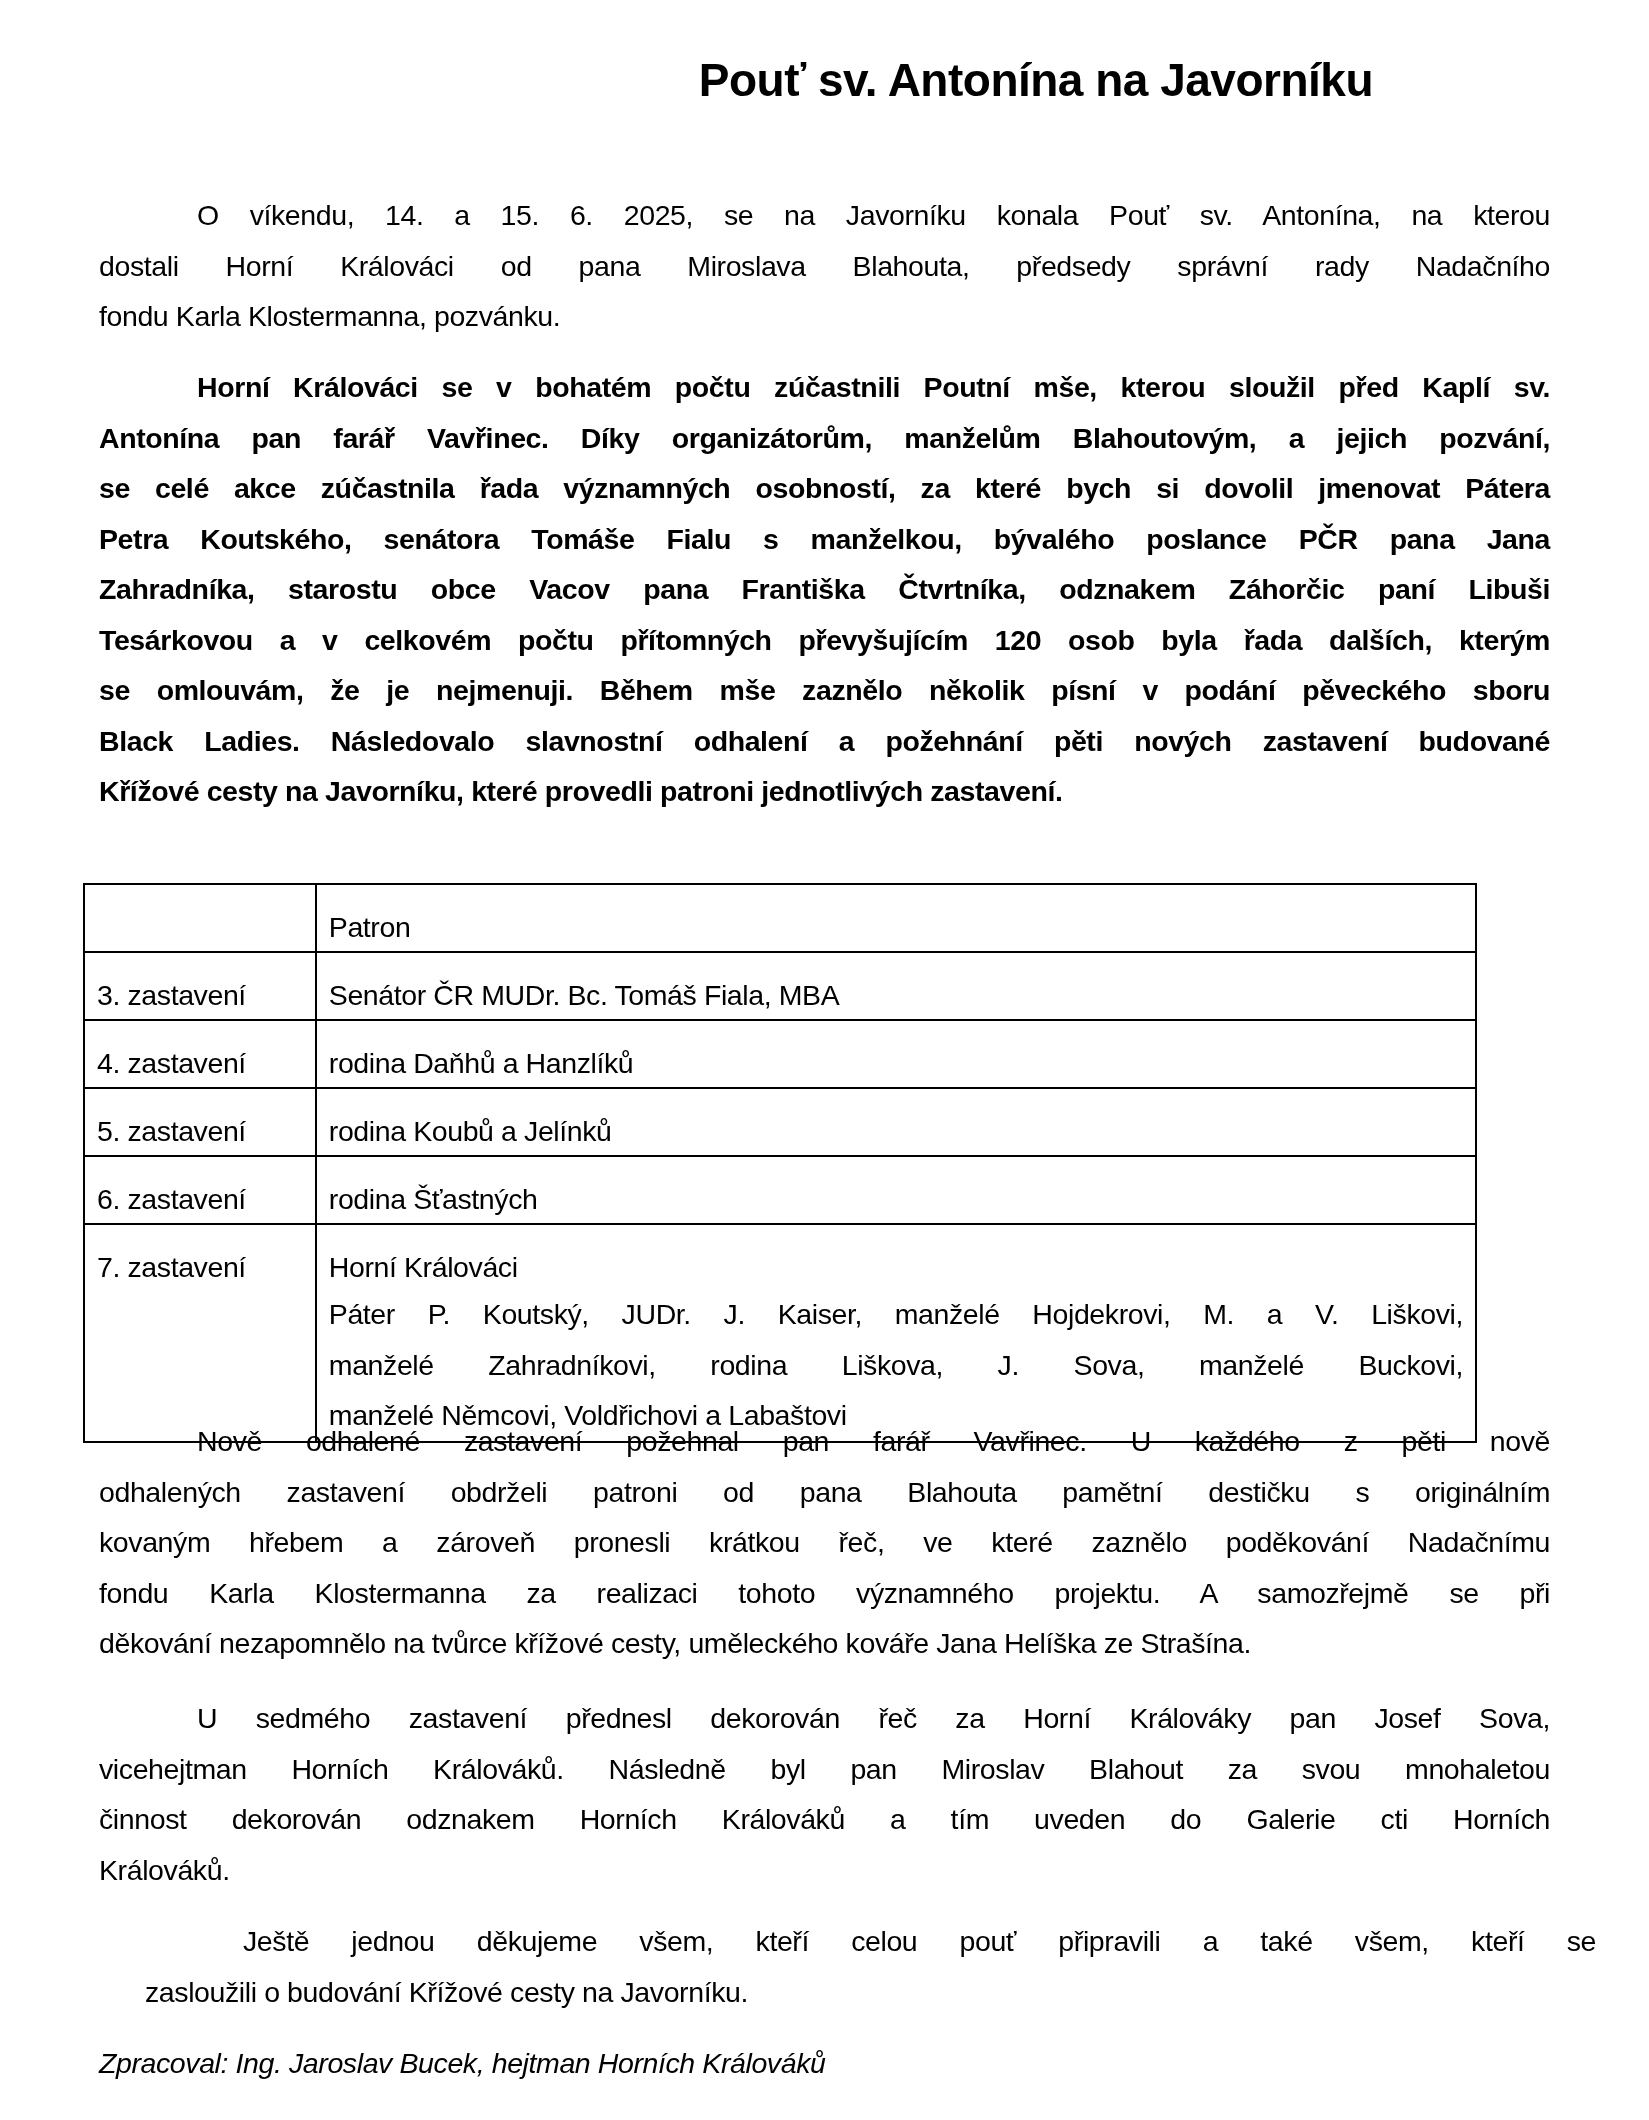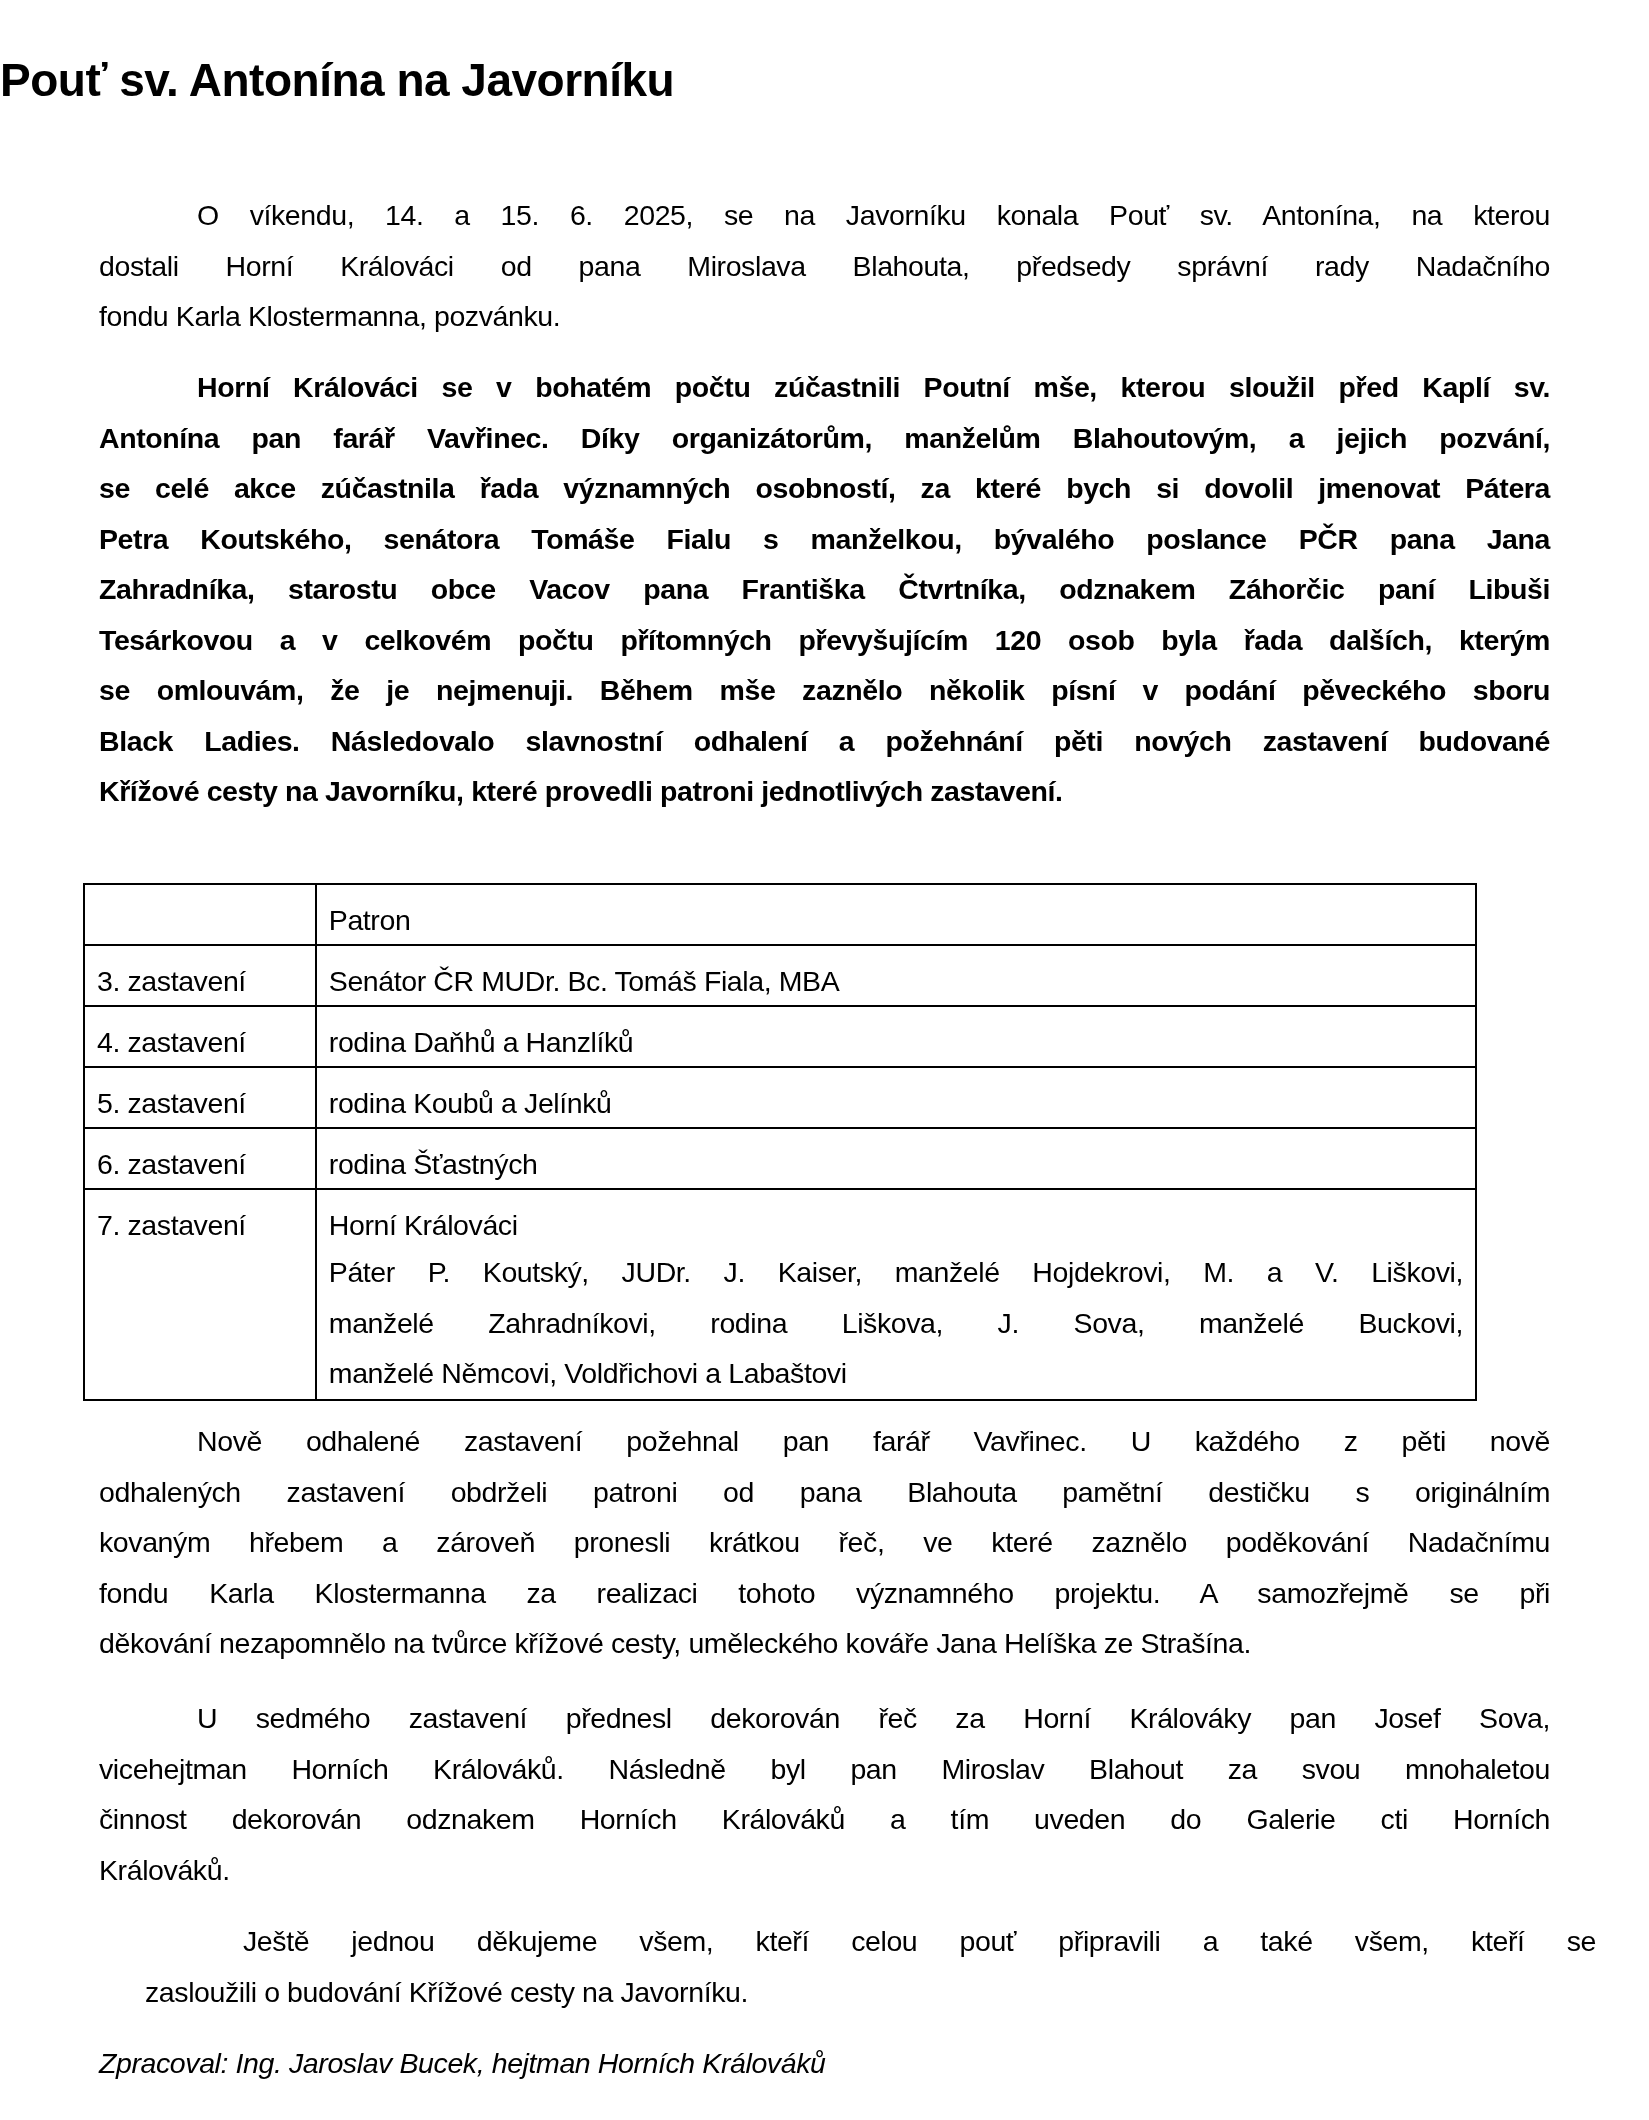--- a/index.html
+++ b/index.html
@@ -2,42 +2,42 @@
 <html><head>
 <meta charset="utf-8">
 <style>
   html, body { margin: 0; padding: 0; background: #ffffff; }
   body {
     width: 1649px; height: 2120px; position: relative; overflow: hidden;
     font-family: "Liberation Sans", sans-serif; color: #000000;
   }
   .title {
     position: absolute; left: 0; width: 1373px; top: 50px;
-    text-align: left; font-weight: bold; font-size: 46px; line-height: 60px;
+    text-align: right; font-weight: bold; font-size: 46px; line-height: 60px;
     letter-spacing: -0.5px;
   }
   .para {
     position: absolute; left: 99px; width: 1451px;
     font-size: 28.5px; line-height: 50.5px;
   }
   .line {
     display: block; white-space: nowrap; height: 50.5px;
     text-align: justify; text-align-last: justify;
     letter-spacing: -0.4px;
   }
   .line.last { text-align-last: left; }
   .line.first { padding-left: 98px; }
   .sig { font-style: italic; }
   .patron-table {
     position: absolute; left: 83px; top: 883px; width: 1394px;
     border-collapse: collapse; font-size: 28.5px; letter-spacing: -0.4px;
   }
   .patron-table td {
     border: 2px solid #000000; vertical-align: top;
-    padding: 13px 12px 0 12px; height: 46px; line-height: 44px;
+    padding: 20px 12px 0 12px; height: 46px; line-height: 44px;
   }
   .patron-table td.col-stop { width: 207px; white-space: nowrap; }
   .patron-table td.col-patron { width: 1140px; }
   .cell-line { display: block; white-space: nowrap; height: 50.5px; line-height: 50.5px; }
   .cell-line.first-line { height: 44px; line-height: 44px; }
   .cell-line.just { text-align: justify; text-align-last: justify; }
 </style>
 </head>
 <body>
 

